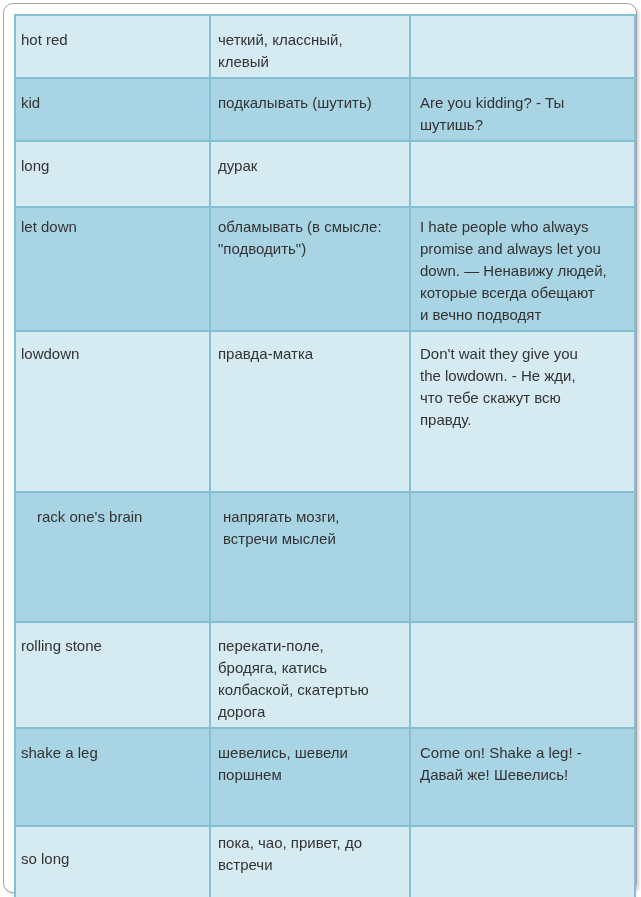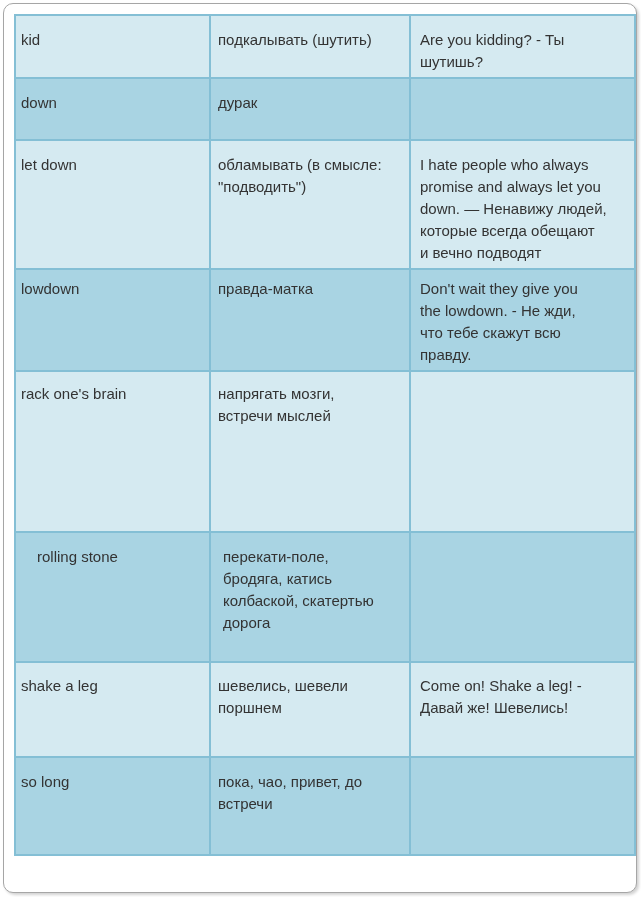--- a/index.html
+++ b/index.html
@@ -76,27 +76,33 @@
 
 <div class="card">
   <table class="vocab">
     <colgroup>
       <col class="c1">
       <col class="c2">
       <col class="c3">
     </colgroup>
     <tbody>
         <tr>
+    <td class="c1">hot red</td>
+    <td class="c2">четкий, классный,
+клевый</td>
+    <td class="c3"></td>
+  </tr>
+        <tr>
     <td class="c1">kid</td>
     <td class="c2">подкалывать (шутить)</td>
     <td class="c3">Are you kidding? - Ты
 шутишь?</td>
   </tr>
         <tr>
-    <td class="c1">down</td>
+    <td class="c1">long</td>
     <td class="c2">дурак</td>
     <td class="c3"></td>
   </tr>
         <tr>
     <td class="c1">let down</td>
     <td class="c2">обламывать (в смысле:
 "подводить")</td>
     <td class="c3">I hate people who always
 promise and always let you
 down. — Ненавижу людей,

